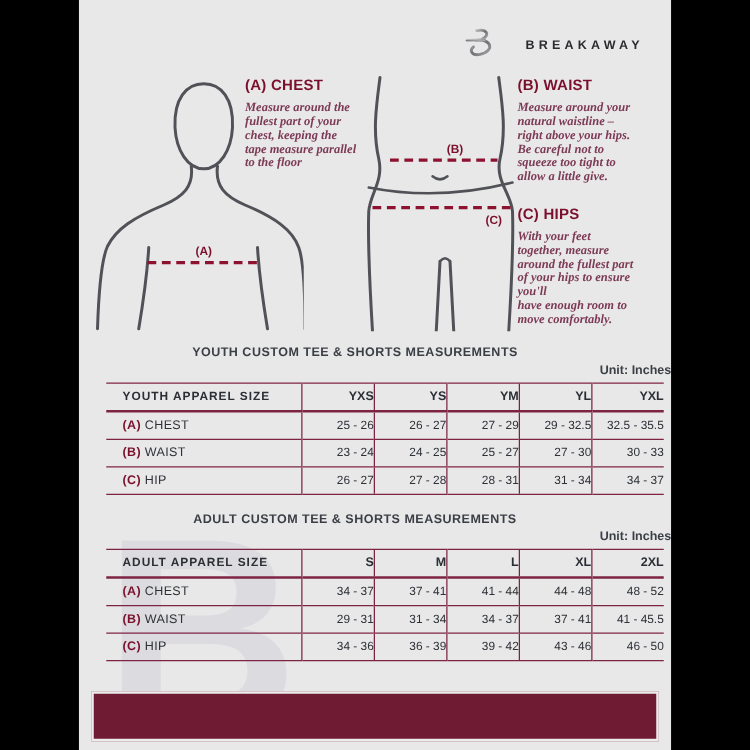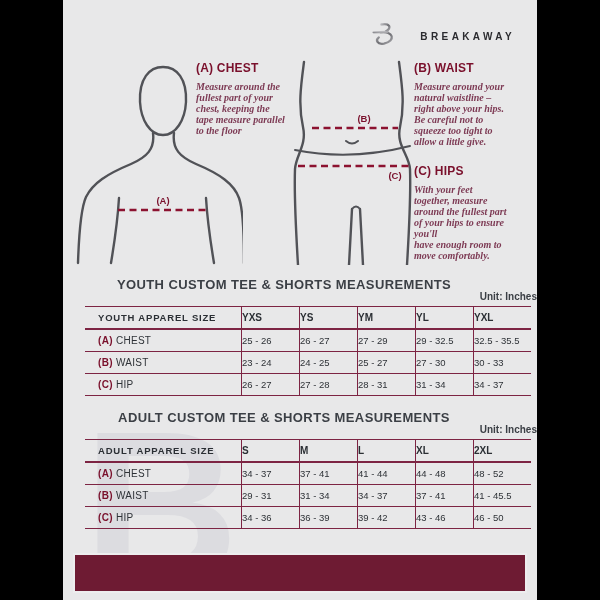--- a/index.html
+++ b/index.html
@@ -22,29 +22,29 @@
   .brand-name{font-size:10px;font-weight:700;letter-spacing:3.4px;color:#2b2b2f;}
 
   
   .svgbox{position:absolute;z-index:1;}
   .measure{position:absolute;width:112px;z-index:2;}
   .m-head{font-size:12px;font-weight:800;color:#7a102c;letter-spacing:.2px;}
   .m-body{margin-top:6px;font-size:10px;line-height:11px;font-style:italic;color:#7d3a54;
           white-space:pre-line;font-weight:600;font-family:Liberation Serif, serif;}
 
   
-  .sec-title{position:absolute;left:0;width:442px;text-align:center;font-size:13px;font-weight:700;
+  .sec-title{position:absolute;left:0;width:442px;text-align:center;font-size:10px;font-weight:700;
              color:#3b3f45;letter-spacing:.4px;z-index:2;}
   .sec-unit{position:absolute;left:0;width:474px;text-align:right;font-size:10px;font-weight:700;
             color:#3b3f45;z-index:2;}
 
   
   table.size{position:absolute;left:22px;width:430px;border-collapse:collapse;table-layout:fixed;z-index:2;}
   table.size th,table.size td{height:21px;padding:0;border-top:1px solid #7d2443;
-      font-size:9.5px;color:#2e3237;text-align:left;vertical-align:middle;}
+      font-size:9.5px;color:#2e3237;text-align:right;vertical-align:middle;}
   table.size thead th{border-top:1.5px solid #7d2443;border-bottom:2px solid #7d2443;
       font-size:10px;font-weight:700;color:#2b2f34;}
   table.size tbody tr:last-child td{border-bottom:1.5px solid #7d2443;}
   table.size th:not(.label-col),table.size td:not(.label-col){border-left:1px solid #7d2443;width:57px;}
   table.size .label-col{width:143px;text-align:left;padding-left:13px;}
   table.size thead .label-col{font-size:9.5px;font-weight:600;letter-spacing:.8px;}
   table.size td.label-col{font-size:10px;letter-spacing:.3px;}
   .prefix{font-weight:700;color:#7a102c;}
 
   

